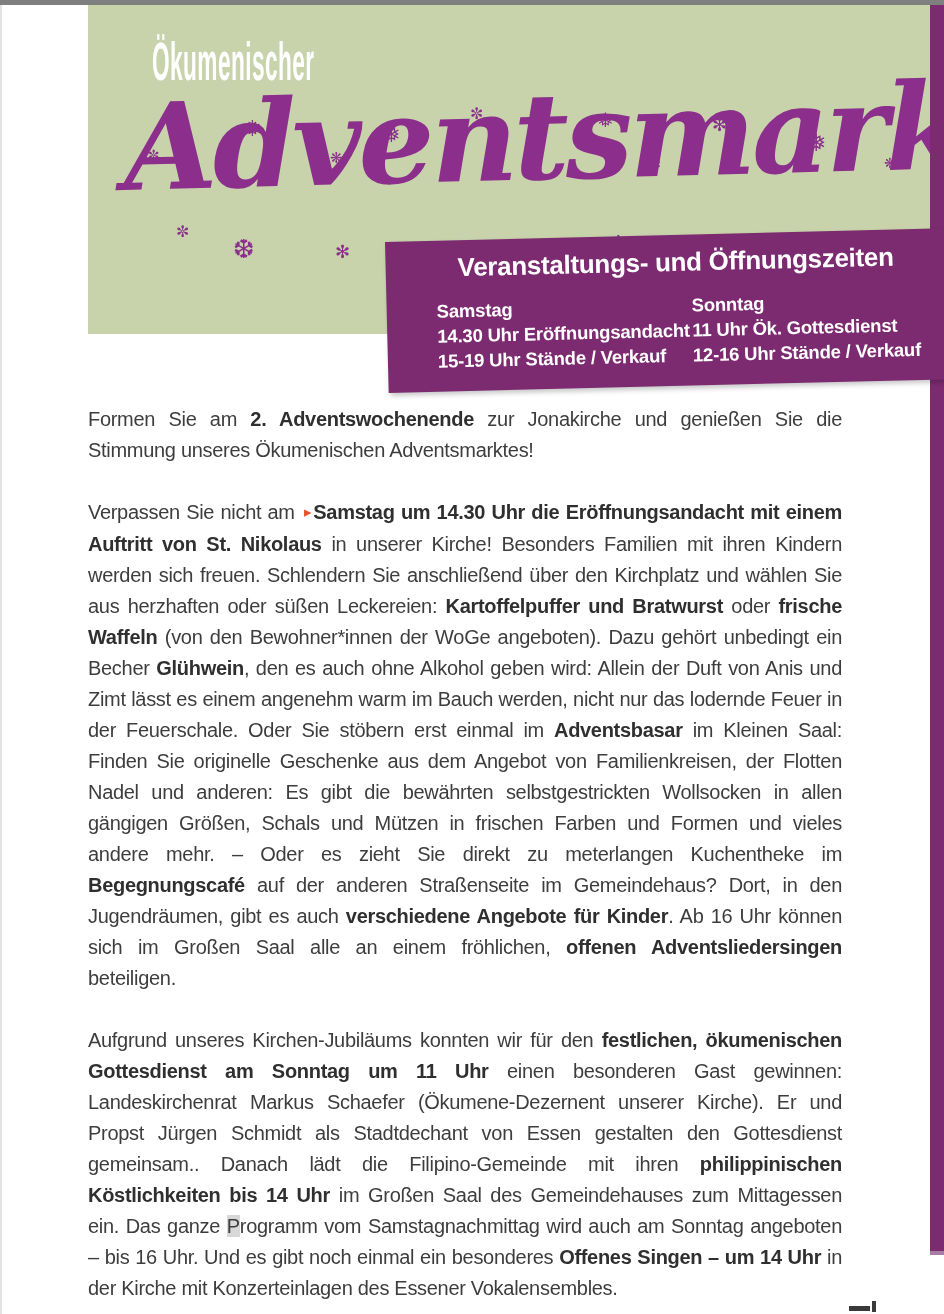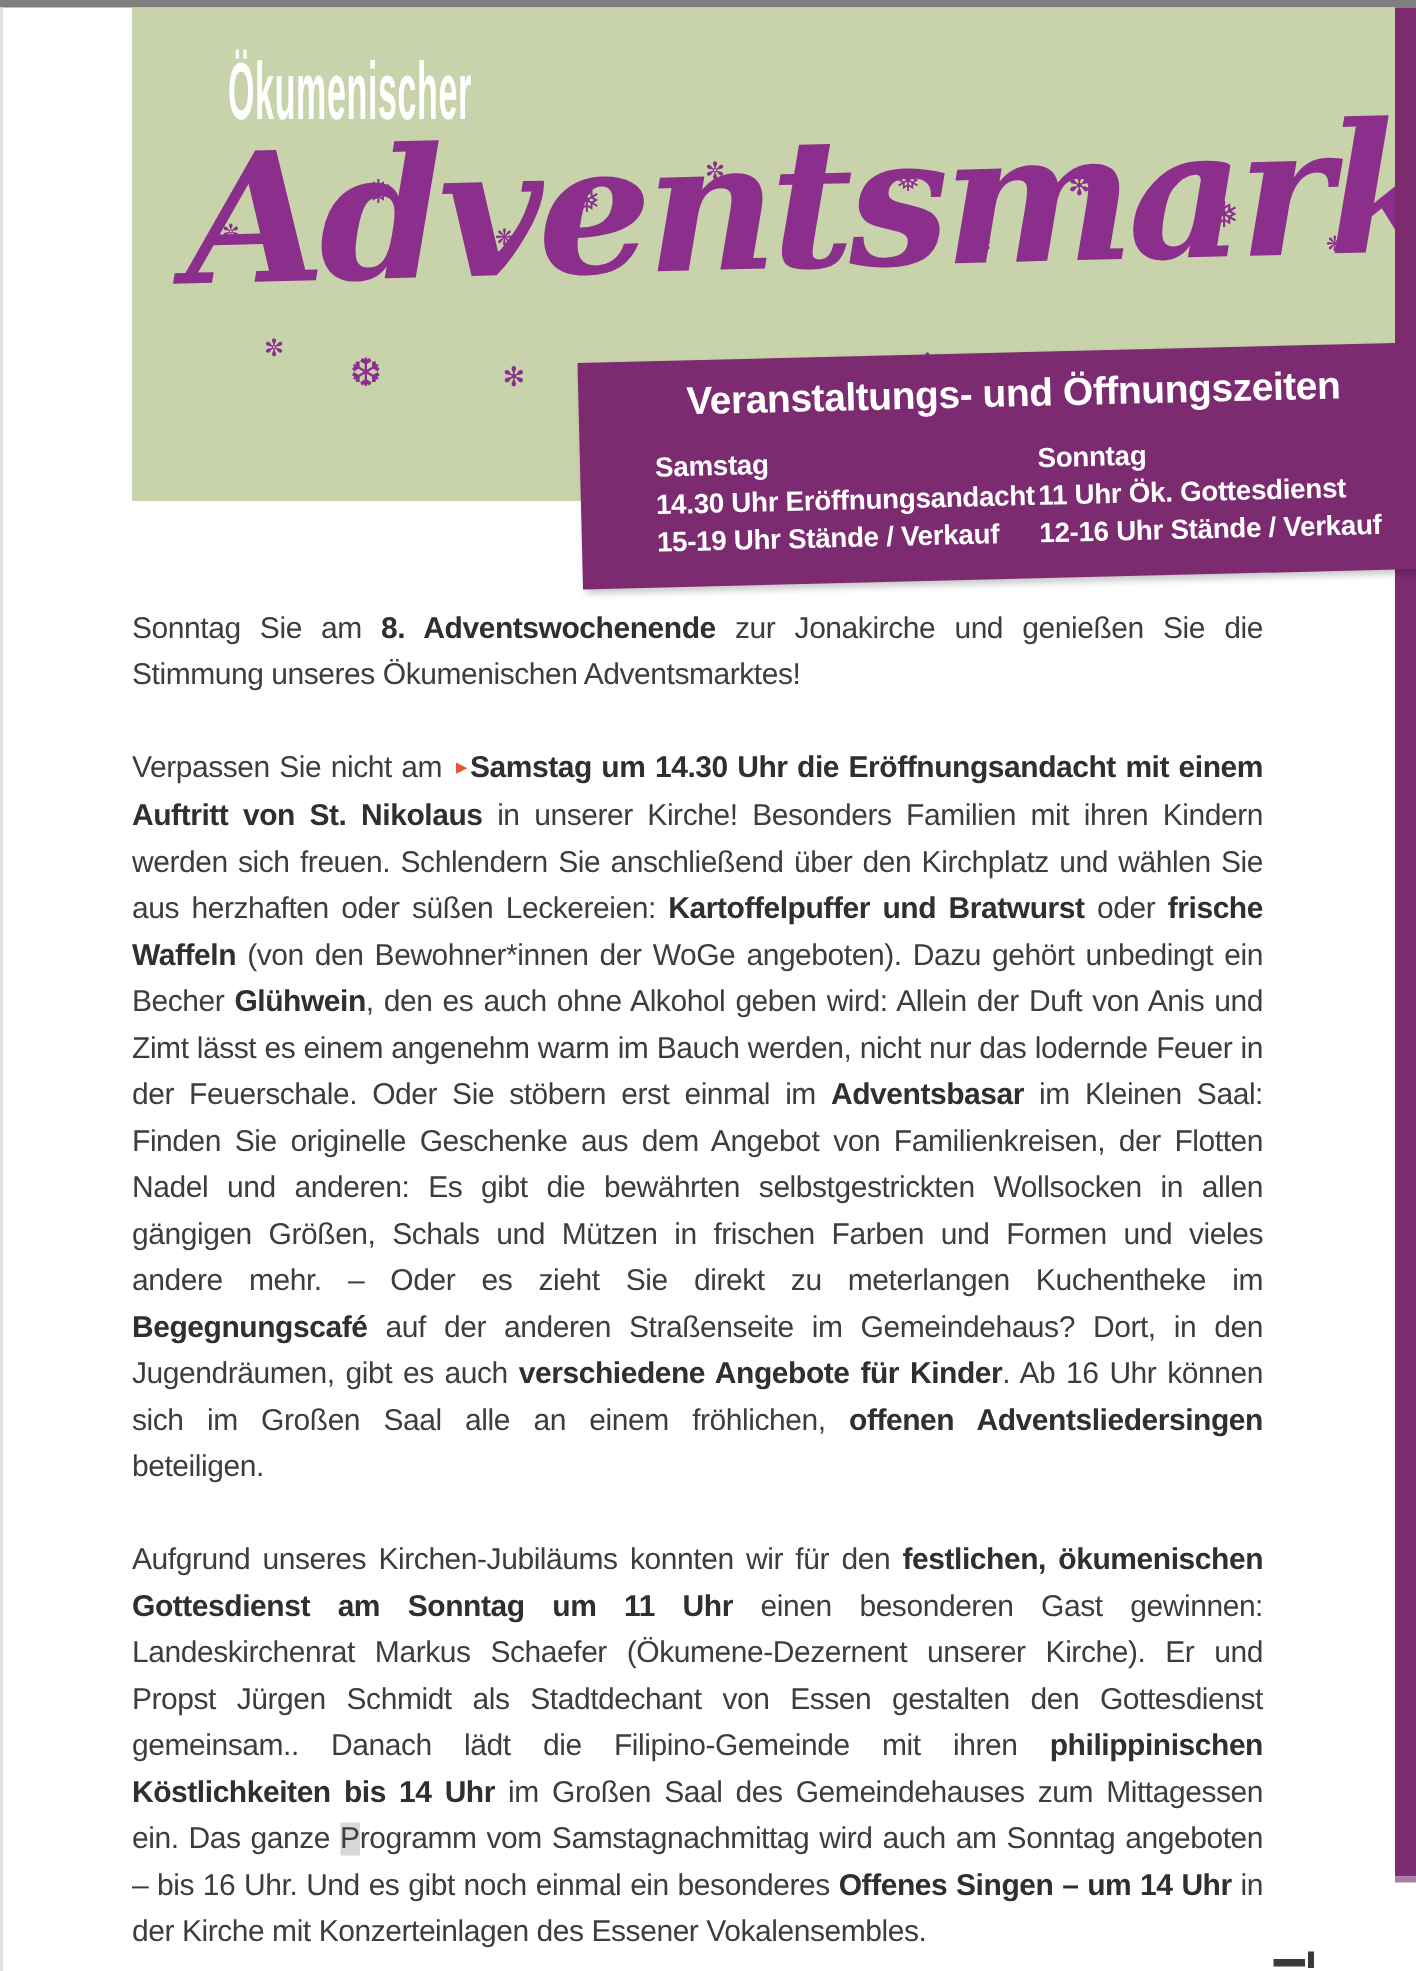--- a/index.html
+++ b/index.html
@@ -94,20 +94,20 @@
     <span class="line">15-19 Uhr Stände / Verkauf</span>
   </div>
   <div class="times-col col-sun">
     <span class="day">Sonntag</span>
     <span class="line">11 Uhr Ök. Gottesdienst</span>
     <span class="line">12-16 Uhr Stände / Verkauf</span>
   </div>
 </div>
 
 <div class="content">
-  <p><span>Sonntag Sie am </span><b>8. Adventswochenende</b><span> zur Jonakirche und genießen Sie die Stimmung unseres Ökumenischen Adventsmarktes!</span></p>
+  <p><span>Formen Sie am </span><b>2. Adventswochenende</b><span> zur Jonakirche und genießen Sie die Stimmung unseres Ökumenischen Adventsmarktes!</span></p>
   <p><span>Verpassen Sie nicht am </span><span class="marker">▸</span><b>Samstag um 14.30 Uhr die Eröffnungsandacht mit einem Auftritt von St. Nikolaus</b><span> in unserer Kirche! Besonders Familien mit ihren Kindern werden sich freuen. Schlendern Sie anschließend über den Kirchplatz und wählen Sie aus herzhaften oder süßen Leckereien: </span><b>Kartoffelpuffer und Bratwurst</b><span> oder </span><b>frische Waffeln</b><span> (von den Bewohner*innen der WoGe angeboten). Dazu gehört unbedingt ein Becher </span><b>Glühwein</b><span>, den es auch ohne Alkohol geben wird: Allein der Duft von Anis und Zimt lässt es einem angenehm warm im Bauch werden, nicht nur das lodernde Feuer in der Feuerschale. Oder Sie stöbern erst einmal im </span><b>Adventsbasar</b><span> im Kleinen Saal: Finden Sie originelle Geschenke aus dem Angebot von Familienkreisen, der Flotten Nadel und anderen: Es gibt die bewährten selbstgestrickten Wollsocken in allen gängigen Größen, Schals und Mützen in frischen Farben und Formen und vieles andere mehr. – Oder es zieht Sie direkt zu meterlangen Kuchentheke im </span><b>Begegnungscafé</b><span> auf der anderen Straßenseite im Gemeindehaus? Dort, in den Jugendräumen, gibt es auch </span><b>verschiedene Angebote für Kinder</b><span>. Ab 16 Uhr können sich im Großen Saal alle an einem fröhlichen, </span><b>offenen Adventsliedersingen</b><span> beteiligen.</span></p>
   <p><span>Aufgrund unseres Kirchen-Jubiläums konnten wir für den </span><b>festlichen, ökumenischen Gottesdienst am Sonntag um 11 Uhr</b><span> einen besonderen Gast gewinnen: Landeskirchenrat Markus Schaefer (Ökumene-Dezernent unserer Kirche). Er und Propst Jürgen Schmidt als Stadtdechant von Essen gestalten den Gottesdienst gemeinsam.. Danach lädt die Filipino-Gemeinde mit ihren </span><b>philippinischen Köstlichkeiten bis 14 Uhr</b><span> im Großen Saal des Gemeindehauses zum Mittagessen ein. Das ganze </span><span class="hl">P</span><span>rogramm vom Samstagnachmittag wird auch am Sonntag angeboten – bis 16 Uhr. Und es gibt noch einmal ein besonderes </span><b>Offenes Singen – um 14 Uhr</b><span> in der Kirche mit Konzerteinlagen des Essener Vokalensembles.</span></p>
 
 </div>
 
 <div class="frag-dash"></div>
 <div class="frag-tick"></div>
 
 </body></html>

